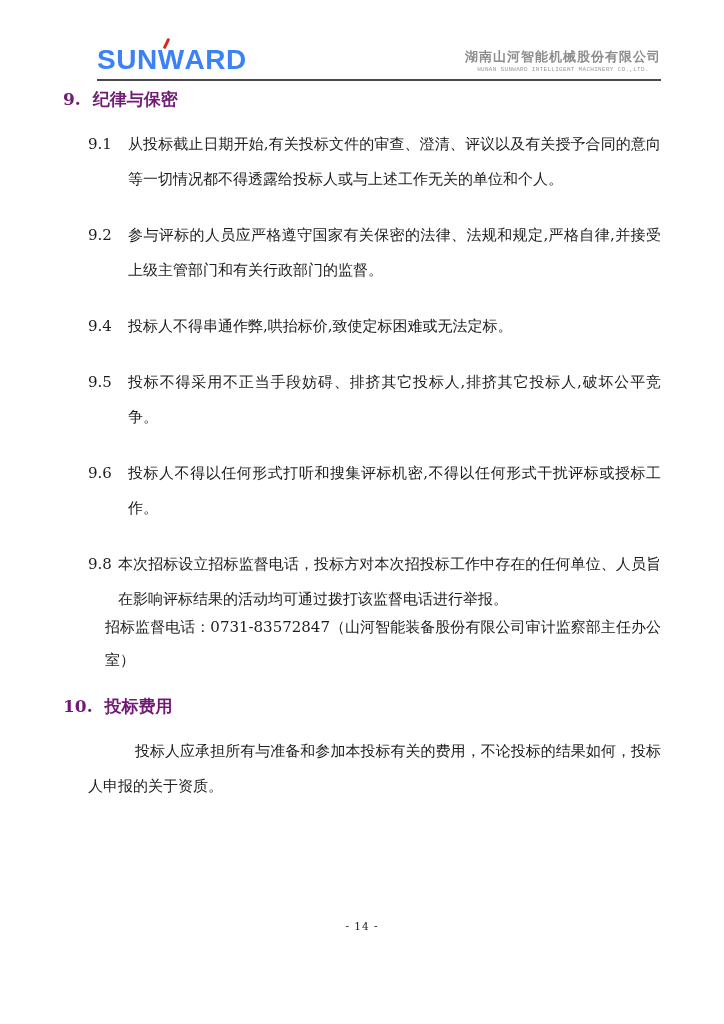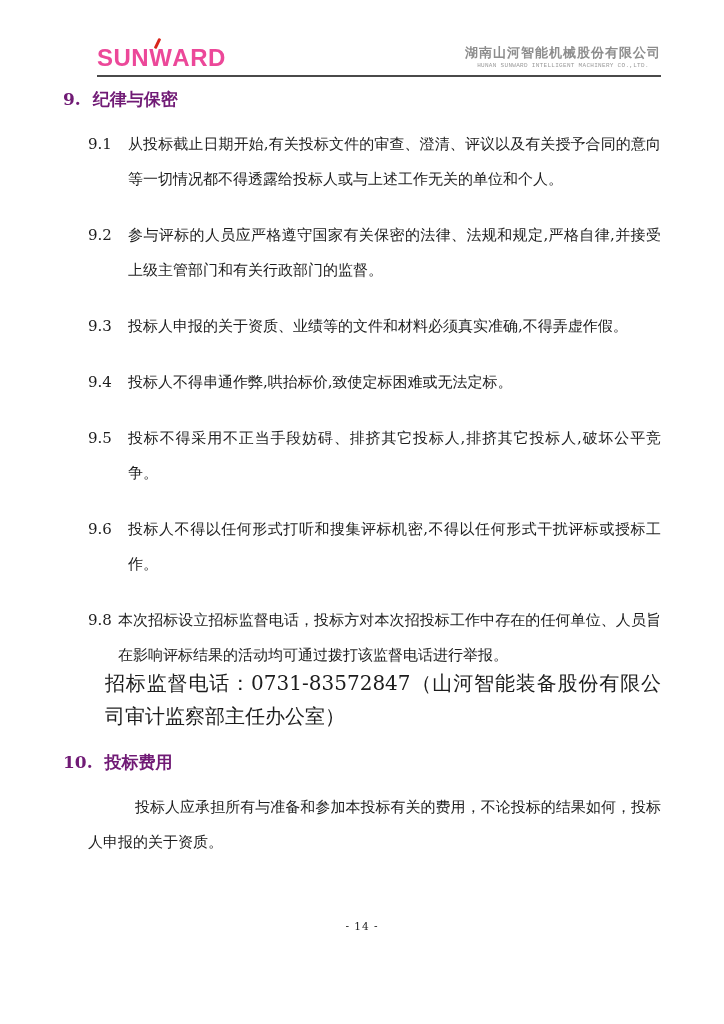--- a/index.html
+++ b/index.html
@@ -14,22 +14,22 @@
   }
   
   .header{
     position:absolute;left:97px;top:46px;width:564px;
     display:flex;justify-content:space-between;align-items:flex-end;
     border-bottom:2.5px solid #4a4a4a;
     padding-bottom:5px;
   }
   .logo{
     font-family:"Liberation Sans","DejaVu Sans",sans-serif;
-    font-weight:bold;font-size:24px;letter-spacing:.5px;
-    color:#ec4899;line-height:1;
+    font-weight:bold;font-size:28px;letter-spacing:.5px;
+    color:#3b82f6;line-height:1;
     position:relative;
   }
   .logo .w-wrap{position:relative;display:inline-block;}
   .logo .accent{
     position:absolute;top:-8px;left:7px;
     width:3px;height:11px;border-radius:1px;
     background:#d9251c;
     transform:rotate(26deg);
   }
   .company{
@@ -55,21 +55,21 @@
   .item{
     display:flex;
     font-size:15px;line-height:35px;
     margin-bottom:21px;
     gap:6px;
   }
   .item .num{flex:0 0 34px;}
   .item.tight .num{flex:0 0 24px;}
   .item .txt{flex:1;text-align:justify;}
   .note{
-    font-size:20px;line-height:33px;
+    font-size:15px;line-height:33px;
     margin:-6px 0 0 17px;
     text-align:justify;
   }
   .section-cost{margin-top:18px;}
   .para{
     margin:10px 0 0 25px;
     font-size:15px;line-height:35px;
     text-indent:47px;text-align:justify;
   }
   
@@ -102,24 +102,20 @@
     <div class="items">
       <div class="item">
         <span class="num">9.1</span>
         <span class="txt">从投标截止日期开始,有关投标文件的审查、澄清、评议以及有关授予合同的意向等一切情况都不得透露给投标人或与上述工作无关的单位和个人。</span>
       </div>
       <div class="item">
         <span class="num">9.2</span>
         <span class="txt">参与评标的人员应严格遵守国家有关保密的法律、法规和规定,严格自律,并接受上级主管部门和有关行政部门的监督。</span>
       </div>
       <div class="item">
-        <span class="num">9.3</span>
-        <span class="txt">投标人申报的关于资质、业绩等的文件和材料必须真实准确,不得弄虚作假。</span>
-      </div>
-      <div class="item">
         <span class="num">9.4</span>
         <span class="txt">投标人不得串通作弊,哄抬标价,致使定标困难或无法定标。</span>
       </div>
       <div class="item">
         <span class="num">9.5</span>
         <span class="txt">投标不得采用不正当手段妨碍、排挤其它投标人,排挤其它投标人,破坏公平竞争。</span>
       </div>
       <div class="item">
         <span class="num">9.6</span>
         <span class="txt">投标人不得以任何形式打听和搜集评标机密,不得以任何形式干扰评标或授标工作。</span>

